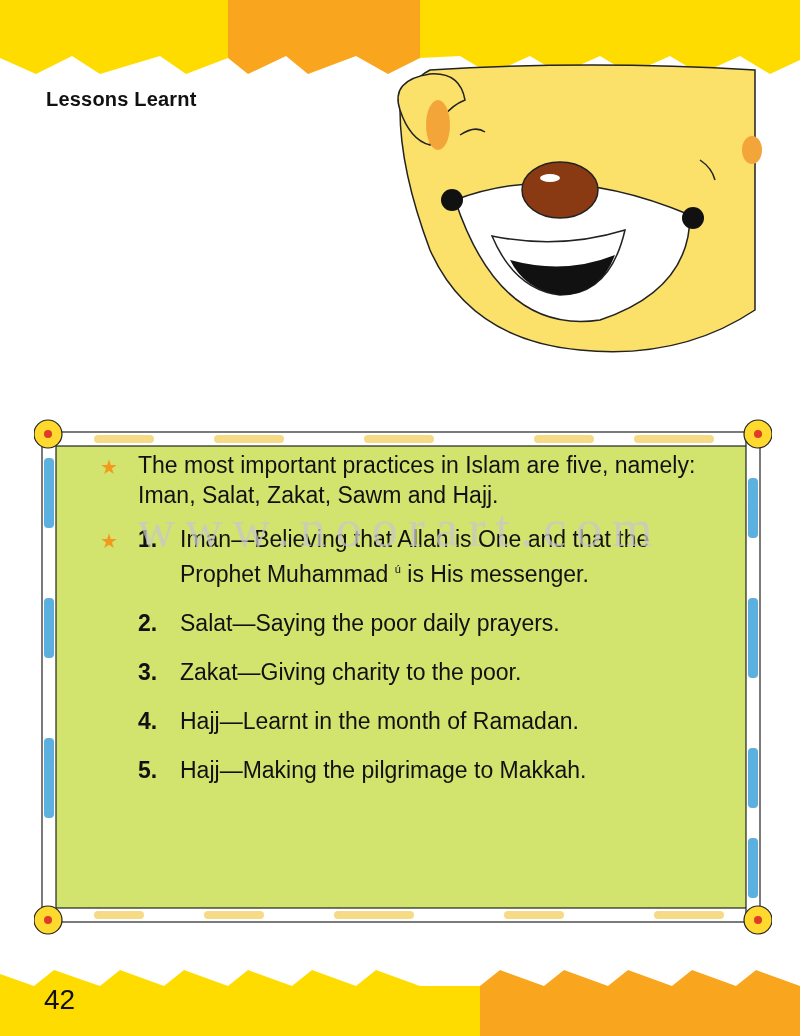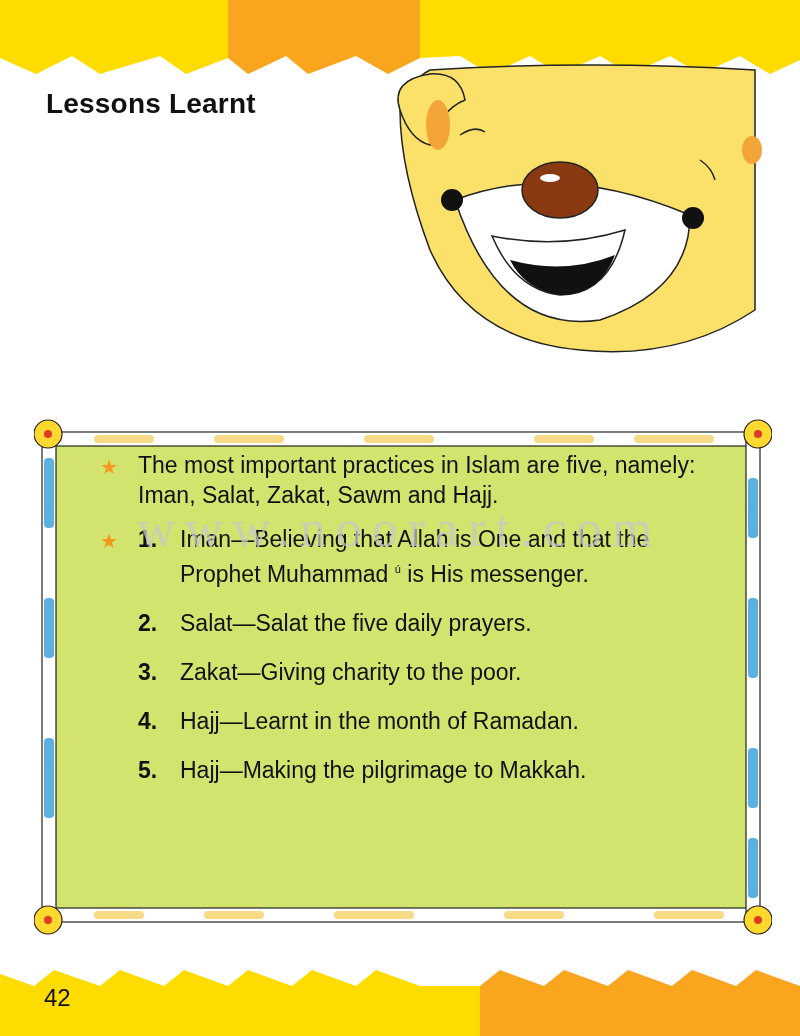--- a/index.html
+++ b/index.html
@@ -6,21 +6,21 @@
   body {
     width: 800px; height: 1036px; position: relative; overflow: hidden;
     background: #ffffff;
     font-family: "Liberation Sans", sans-serif;
   }
   .top-band, .bottom-band { position: absolute; left: 0; width: 800px; }
   .top-band { top: 0; height: 75px; }
   .bottom-band { top: 960px; height: 76px; }
   .page-title {
     position: absolute; left: 46px; top: 88px;
-    font-size: 28px; font-weight: bold; color: #111;
+    font-size: 20px; font-weight: bold; color: #111;
     letter-spacing: 0.2px;
   }
   .bear { position: absolute; left: 360px; top: 50px; width: 420px; height: 330px; }
   .frame { position: absolute; left: 34px; top: 418px; width: 738px; height: 518px; }
   .content {
     position: absolute; left: 84px; top: 450px; width: 640px;
     color: #111; font-size: 23px; line-height: 30px;
   }
   .bullet { position: relative; padding-left: 54px; margin-bottom: 14px; }
   .bullet .star {
@@ -31,21 +31,21 @@
   .item .num { position: absolute; left: 0; top: 0; font-weight: bold; }
   .item b { font-weight: normal; }
   .watermark {
     position: absolute; left: 0; top: 490px; width: 800px;
     font-family: "Liberation Serif", serif;
     font-size: 52px; letter-spacing: 10px; color: rgba(200,200,200,0.75);
     white-space: nowrap; text-align: center; pointer-events: none; margin-top: 9px;
   }
   .page-number {
     position: absolute; left: 44px; top: 984px;
-    font-size: 24px; color: #111;
+    font-size: 28px; color: #111;
   }
   .sup-glyph { font-size: 11px; vertical-align: super; }
 </style>
 </head>
 <body>
 
 <svg class="top-band" viewBox="0 0 800 75" width="800" height="75">
   <polygon fill="#FFDC00" points="0,0 228,0 228,58 186,74 160,56 100,74 72,56 36,74 0,58"></polygon>
   <polygon fill="#F9A51E" points="228,0 420,0 420,58 388,74 356,56 308,74 286,56 248,74 228,58"></polygon>
   <polygon fill="#FFDC00" points="420,0 800,0 800,60 770,74 740,56 700,74 670,56 630,74 600,56 560,74 530,56 490,74 460,56 420,58"></polygon>
@@ -118,21 +118,21 @@
   </div>
   <div class="list">
     <div class="item">
       <span class="num">1.</span>
       <b>Iman</b><b>—</b><span>Believing that Allah is One and that the Prophet Muhammad</span>
       <span class="sup-glyph">ú</span>
       <span>is His messenger.</span>
     </div>
     <div class="item">
       <span class="num">2.</span>
-      <b>Salat</b><b>—</b><span>Salat the five daily prayers.</span>
+      <b>Salat</b><b>—</b><span>Saying the poor daily prayers.</span>
     </div>
     <div class="item">
       <span class="num">3.</span>
       <b>Zakat</b><b>—</b><span>Giving charity to the poor.</span>
     </div>
     <div class="item">
       <span class="num">4.</span>
       <b>Hajj</b><b>—</b><span>Learnt in the month of Ramadan.</span>
     </div>
     <div class="item">

